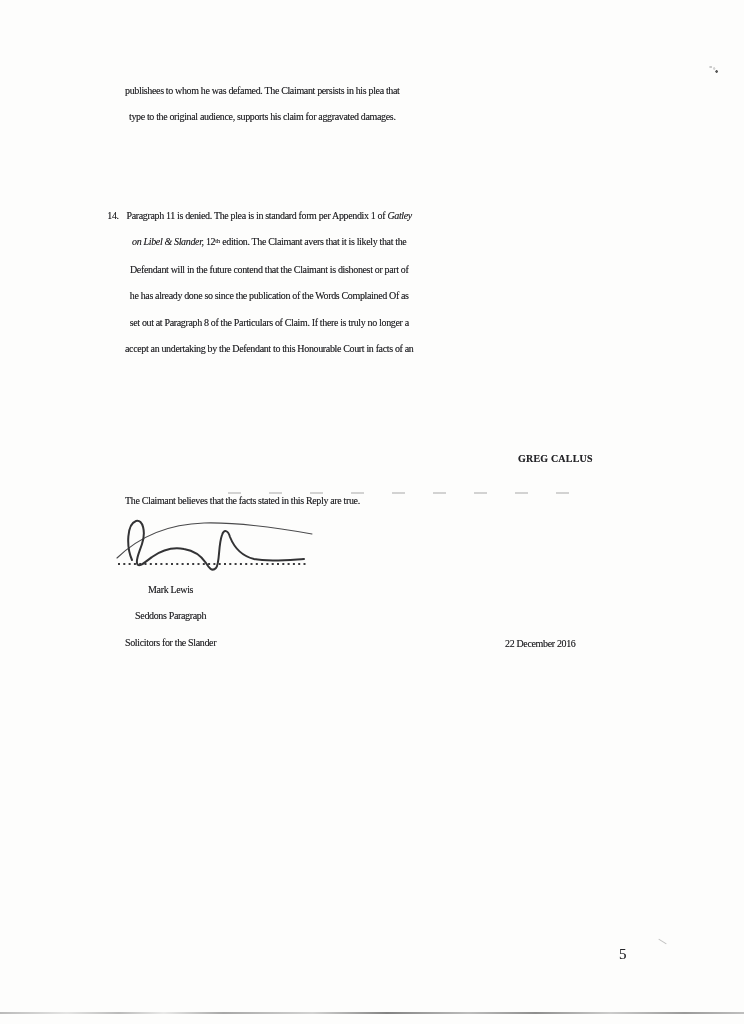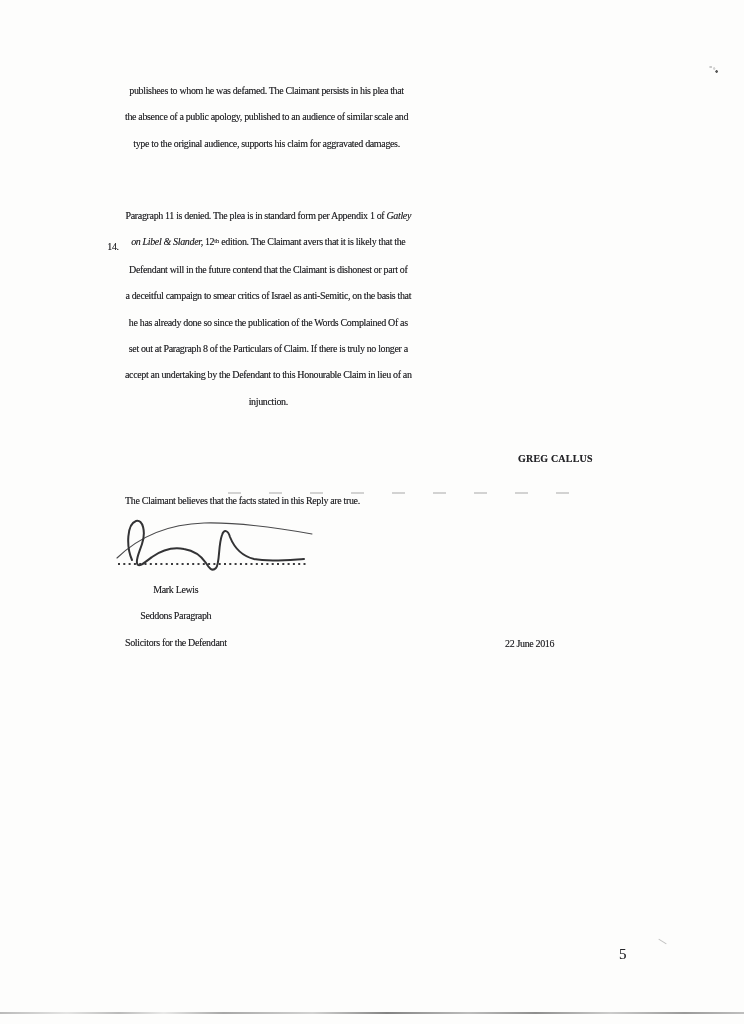--- a/index.html
+++ b/index.html
@@ -26,21 +26,21 @@
     font-size: 0.62em;
     vertical-align: baseline;
     position: relative;
     top: -0.45em;
     letter-spacing: 0;
   }
 
   .para-continuation { position: absolute; top: 78px; left: 125px; }
 
   .para-numbered { position: absolute; top: 203px; left: 101px; display: flex; }
-  .para-number { width: 24px; flex: 0 0 24px; margin-top: 31px; }
+  .para-number { width: 24px; flex: 0 0 24px; }
   .para-body { flex: 1; }
 
   .counsel-name {
     position: absolute; top: 453px; left: 518px;
     font-weight: bold; font-size: 10px; letter-spacing: 0.2px;
     text-shadow: 0 0 0.5px rgba(40,40,40,0.6);
   }
 
   .statement-of-truth { position: absolute; top: 488px; left: 125px; }
 
@@ -85,35 +85,32 @@
       rgba(100,100,100,0.65) 92%, rgba(130,130,130,0.5) 100%);
   }
 </style>
 </head>
 <body>
 
 <div class="sheet">
 
   <div class="para-continuation doc-text">
       <div class="textline">publishees to whom he was defamed. The Claimant persists in his plea that</div>
-      <div class="textline">the absence of a public apology, published to an audience of similar scale and</div>
       <div class="textline">type to the original audience, supports his claim for aggravated damages.</div>
     </div>
 
   <div class="para-numbered doc-text">
     <div class="para-number">14.</div>
     <div class="para-body">
         <div class="textline">Paragraph 11 is denied. The plea is in standard form per Appendix 1 of <em>Gatley</em></div>
         <div class="textline"><em>on Libel &amp; Slander,</em> 12<sup>th</sup> edition. The Claimant avers that it is likely that the</div>
         <div class="textline">Defendant will in the future contend that the Claimant is dishonest or part of</div>
-        <div class="textline">a deceitful campaign to smear critics of Israel as anti-Semitic, on the basis that</div>
         <div class="textline">he has already done so since the publication of the Words Complained Of as</div>
         <div class="textline">set out at Paragraph 8 of the Particulars of Claim. If there is truly no longer a</div>
-        <div class="textline">accept an undertaking by the Defendant to this Honourable Claim in lieu of an</div>
-        <div class="textline">injunction.</div>
+        <div class="textline">accept an undertaking by the Defendant to this Honourable Court in facts of an</div>
       </div>
   </div>
 
   <div class="counsel-name">GREG CALLUS</div>
 
   <div class="statement-of-truth doc-text">The Claimant believes that the facts stated in this Reply are true.</div>
 
   <svg class="signature-svg" width="232" height="76" viewBox="0 0 232 76">
 
     <path d="M 8,58 L 196,58" fill="none" stroke="#3a3a3c" stroke-width="2.1" stroke-dasharray="2 3.3"></path>
@@ -130,24 +127,24 @@
              C 99,62 102,66 106,62
              C 110,57 108,40 112,29
              C 114,23 118,24 120,31
              C 124,41 132,50 144,53
              C 158,56 178,54 194,53" fill="none" stroke="#333335" stroke-width="2" stroke-linecap="round"></path>
   </svg>
 
   <div class="signatory-block doc-text">
     <div class="textline">Mark Lewis</div>
     <div class="textline">Seddons Paragraph</div>
-    <div class="textline">Solicitors for the Defendant</div>
+    <div class="textline">Solicitors for the Slander</div>
   </div>
 
-  <div class="doc-date doc-text">22 June 2016</div>
+  <div class="doc-date doc-text">22 December 2016</div>
 
   <div class="page-number">5</div>
 
   <div class="artifact-dashes"></div>
   <div class="artifact-speck-topright"></div>
   <div class="artifact-scratch-pageno"></div>
   <div class="artifact-bottom-line"></div>
 
 </div>
 

